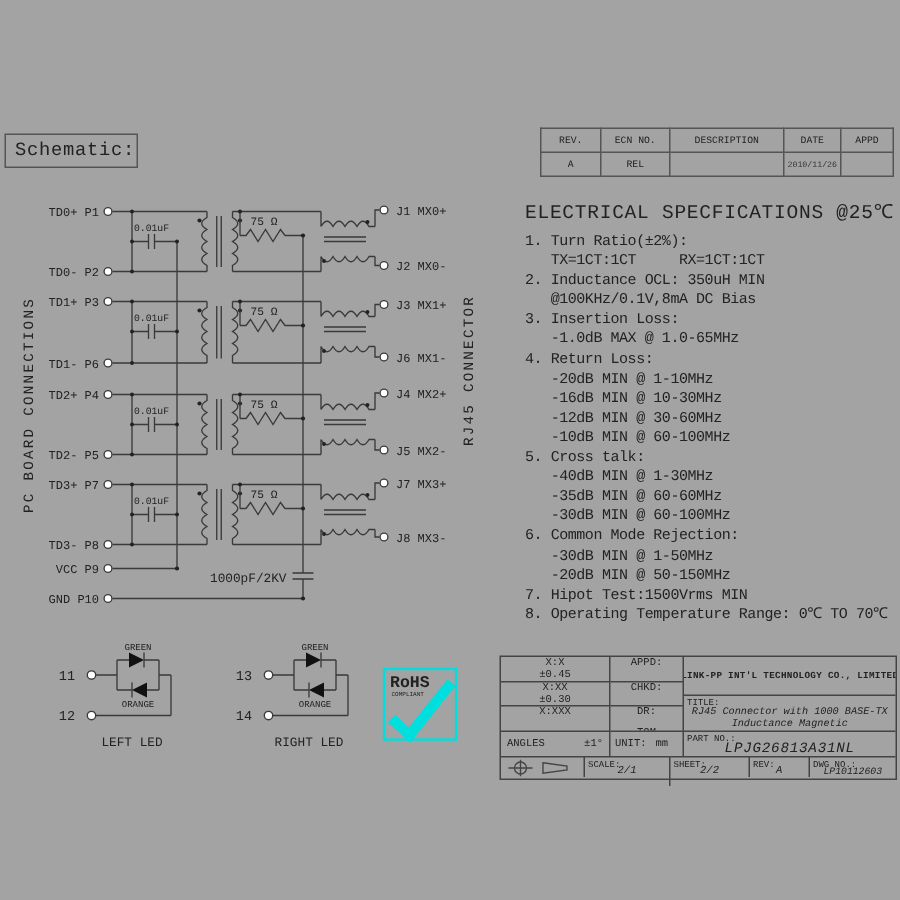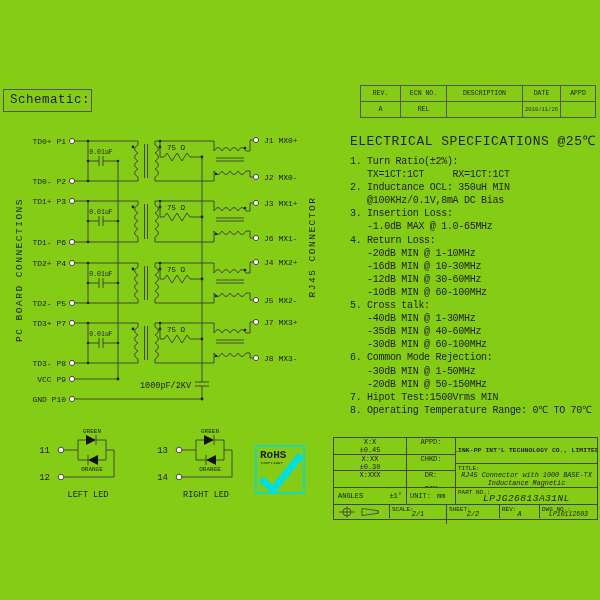--- a/index.html
+++ b/index.html
@@ -1,16 +1,16 @@
 <!DOCTYPE html>
 <html><head>
 <meta charset="utf-8">
 <style>
   html,body{margin:0;padding:0;background:#fff;}
-  #sheet{position:relative;width:600px;height:600px;background:#84cc16;overflow:hidden;
+  #sheet{position:relative;width:600px;height:600px;background:#a3a3a3;overflow:hidden;
          font-family:"Liberation Mono","DejaVu Sans Mono",monospace;color:#222;}
   svg{position:absolute;overflow:visible;}
   svg text{fill:#222;font-family:"Liberation Mono","DejaVu Sans Mono",monospace;}
   .wire{stroke:#3a3a3a;stroke-width:0.9;fill:none;}
   .dot{fill:#222;}
   .pin{fill:#fff;stroke:#3a3a3a;stroke-width:0.9;}
   .diode{fill:#111;}
   #schematic-label{position:absolute;left:3px;top:89px;width:81px;height:21px;border:1px solid #555;
       font-size:12.5px;line-height:21px;padding-left:6px;letter-spacing:0.5px;}
   #rev-table{position:absolute;left:360px;top:85px;border-collapse:collapse;table-layout:fixed;}
@@ -228,21 +228,21 @@
   <div class="line">   @100KHz/0.1V,8mA DC Bias</div>
   <div class="line">3. Insertion Loss:</div>
   <div class="line">   -1.0dB MAX @ 1.0-65MHz</div>
   <div class="line">4. Return Loss:</div>
   <div class="line">   -20dB MIN @ 1-10MHz</div>
   <div class="line">   -16dB MIN @ 10-30MHz</div>
   <div class="line">   -12dB MIN @ 30-60MHz</div>
   <div class="line">   -10dB MIN @ 60-100MHz</div>
   <div class="line">5. Cross talk:</div>
   <div class="line">   -40dB MIN @ 1-30MHz</div>
-  <div class="line">   -35dB MIN @ 40-60MHz</div>
+  <div class="line">   -35dB MIN @ 60-60MHz</div>
   <div class="line">   -30dB MIN @ 60-100MHz</div>
   <div class="line">6. Common Mode Rejection:</div>
   <div class="line">   -30dB MIN @ 1-50MHz</div>
   <div class="line">   -20dB MIN @ 50-150MHz</div>
   <div class="line">7. Hipot Test:1500Vrms MIN</div>
   <div class="line">8. Operating Temperature Range: 0℃ TO 70℃</div>
 </div>
 
 <svg id="leds" style="left:30px;top:425px;" width="230" height="80" viewBox="0 0 230 80">
   <g>

